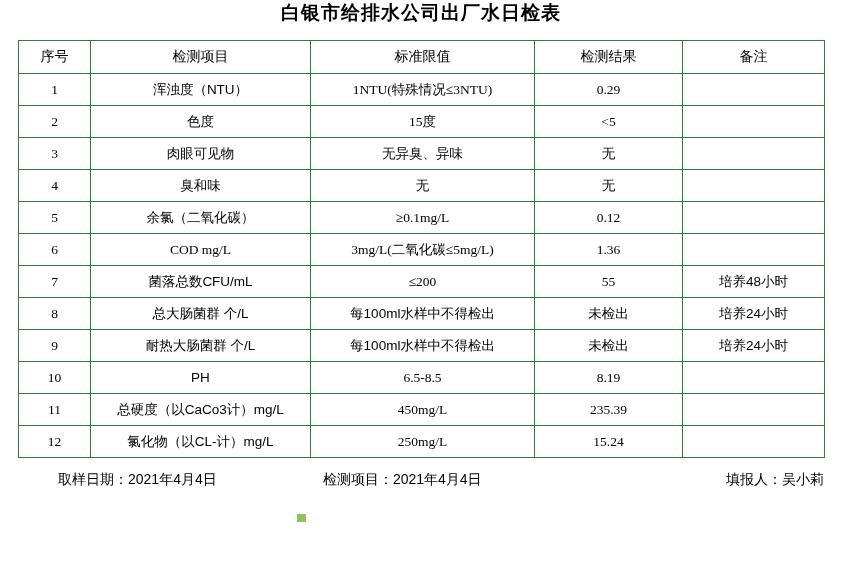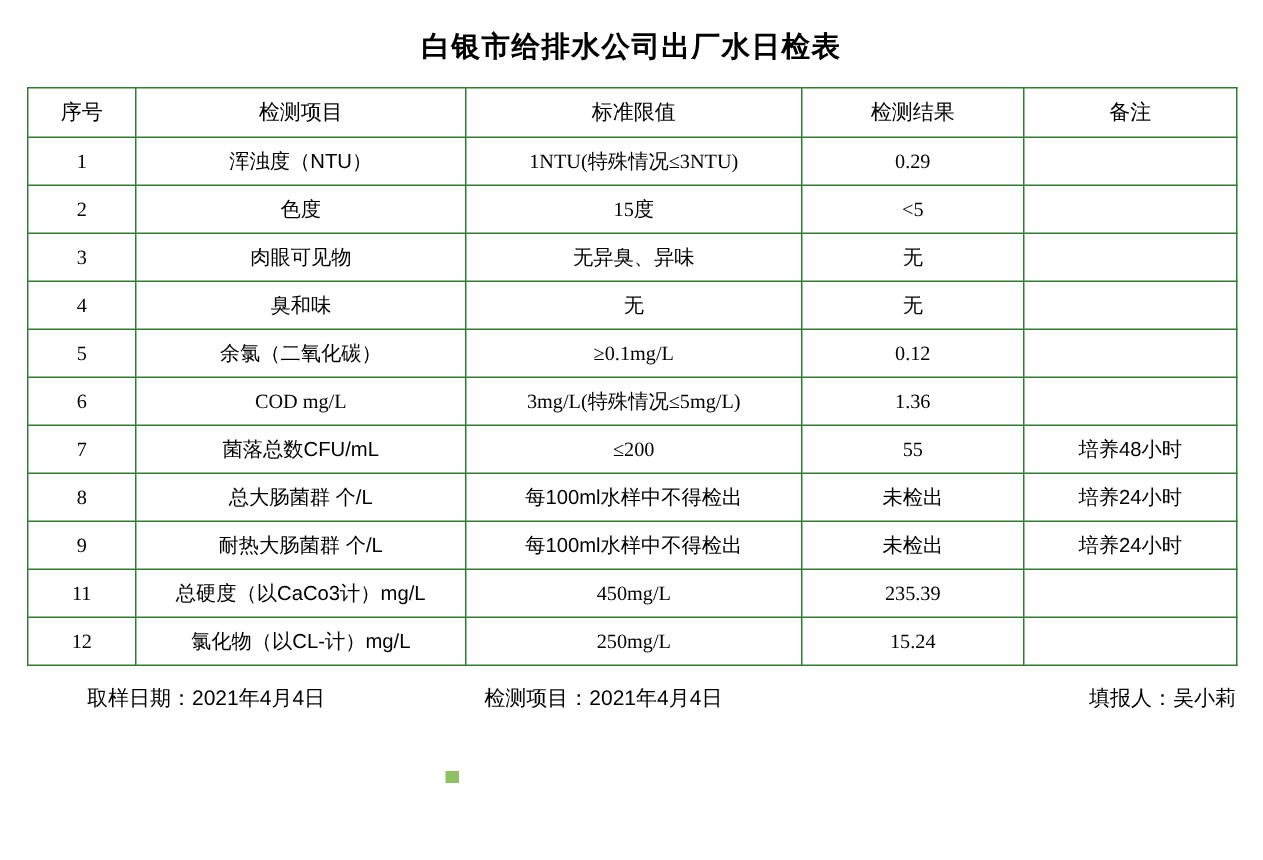--- a/index.html
+++ b/index.html
@@ -18,21 +18,20 @@
     position: relative;
     width: 842px;
     height: 573px;
     box-sizing: border-box;
   }
   .doc-title {
     text-align: center;
     font-size: 19px;
     font-weight: 700;
     letter-spacing: 1px;
-    padding-top: 18px;
     padding-bottom: 14px;
     color: #000;
   }
   .table-wrap {
     padding: 0 18px;
   }
   table.report {
     border-collapse: collapse;
     width: 806px;
     table-layout: fixed;
@@ -148,21 +147,21 @@
         <tr>
           <td class="num-cell">5</td>
           <td>余氯（二氧化碳）</td>
           <td class="mono-ish">≥0.1mg/L</td>
           <td class="num-cell">0.12</td>
           <td></td>
         </tr>
         <tr>
           <td class="num-cell">6</td>
           <td class="mono-ish">COD          mg/L</td>
-          <td class="mono-ish">3mg/L(特殊情况≤5mg/L)</td>
+          <td class="mono-ish">3mg/L(二氧化碳≤5mg/L)</td>
           <td class="num-cell">1.36</td>
           <td></td>
         </tr>
         <tr>
           <td class="num-cell">7</td>
           <td>菌落总数CFU/mL</td>
           <td class="mono-ish">≤200</td>
           <td class="num-cell">55</td>
           <td>培养48小时</td>
         </tr>
@@ -174,20 +173,27 @@
           <td>培养24小时</td>
         </tr>
         <tr>
           <td class="num-cell">9</td>
           <td>耐热大肠菌群 个/L</td>
           <td>每100ml水样中不得检出</td>
           <td>未检出</td>
           <td>培养24小时</td>
         </tr>
         <tr>
+          <td class="num-cell">10</td>
+          <td>PH</td>
+          <td class="mono-ish">6.5-8.5</td>
+          <td class="num-cell">8.19</td>
+          <td></td>
+        </tr>
+        <tr>
           <td class="num-cell">11</td>
           <td>总硬度（以CaCo3计）mg/L</td>
           <td class="mono-ish">450mg/L</td>
           <td class="num-cell">235.39</td>
           <td></td>
         </tr>
         <tr>
           <td class="num-cell">12</td>
           <td>氯化物（以CL-计）mg/L</td>
           <td class="mono-ish">250mg/L</td>

